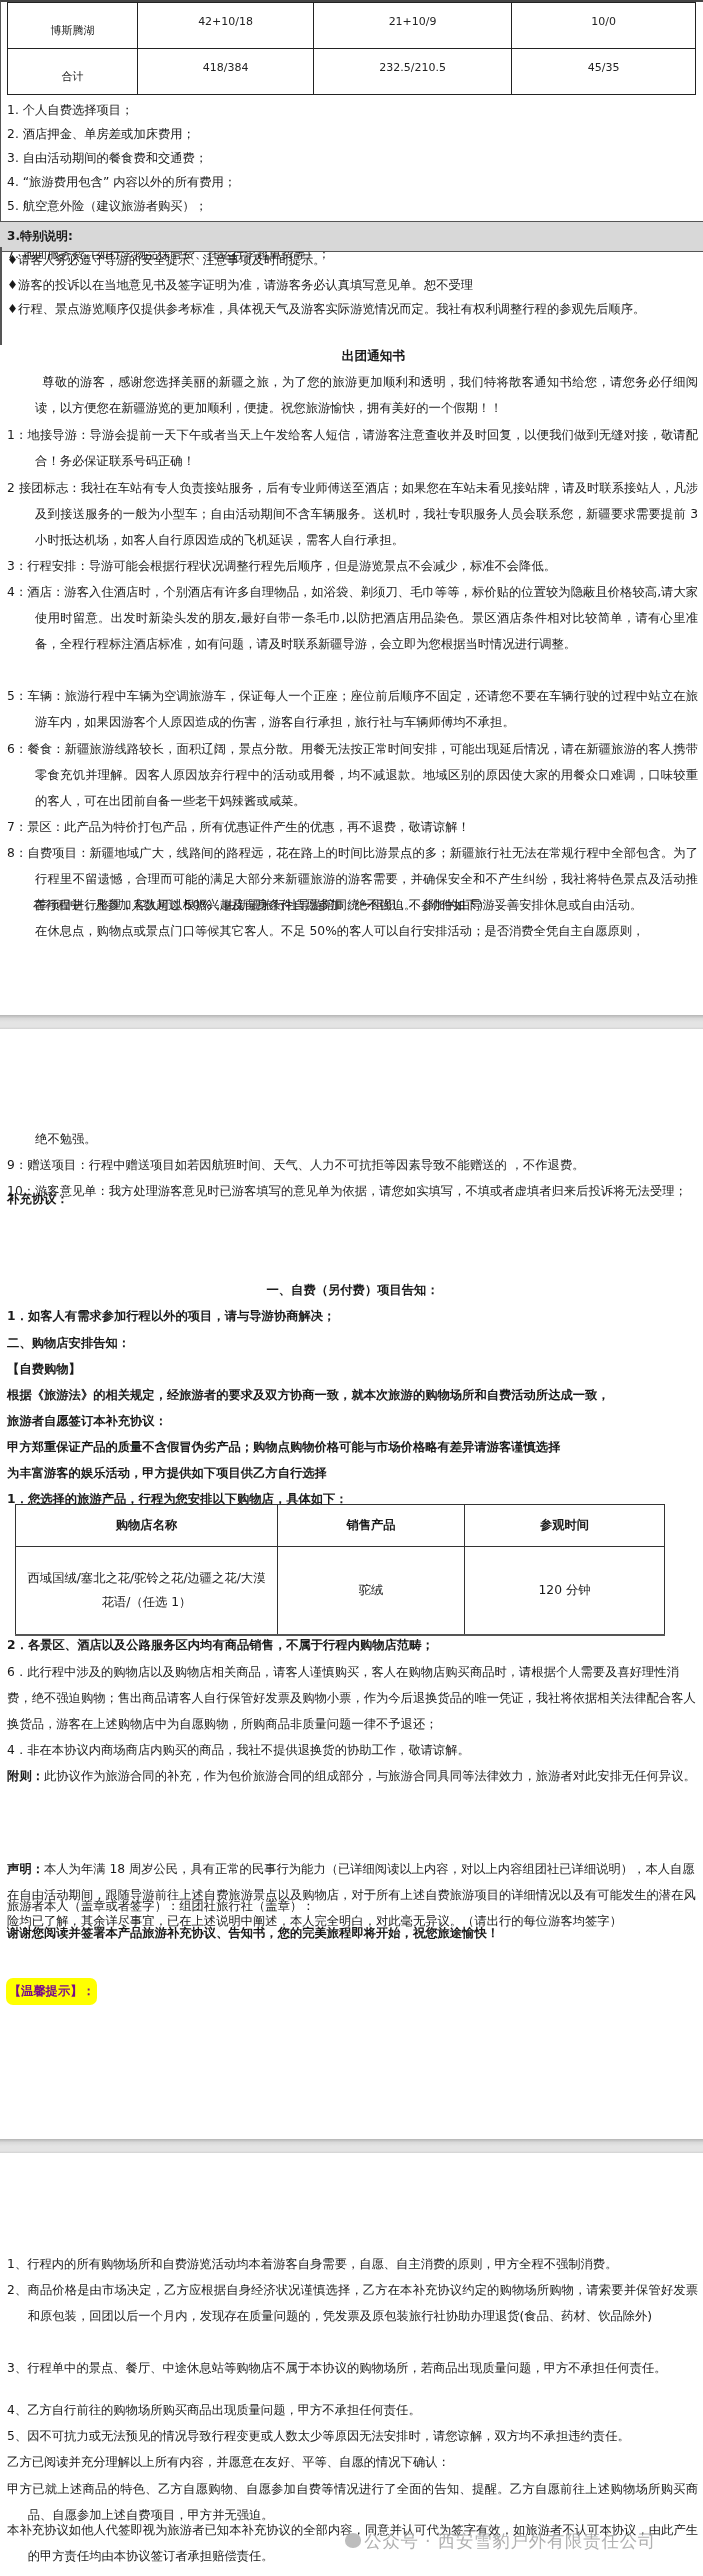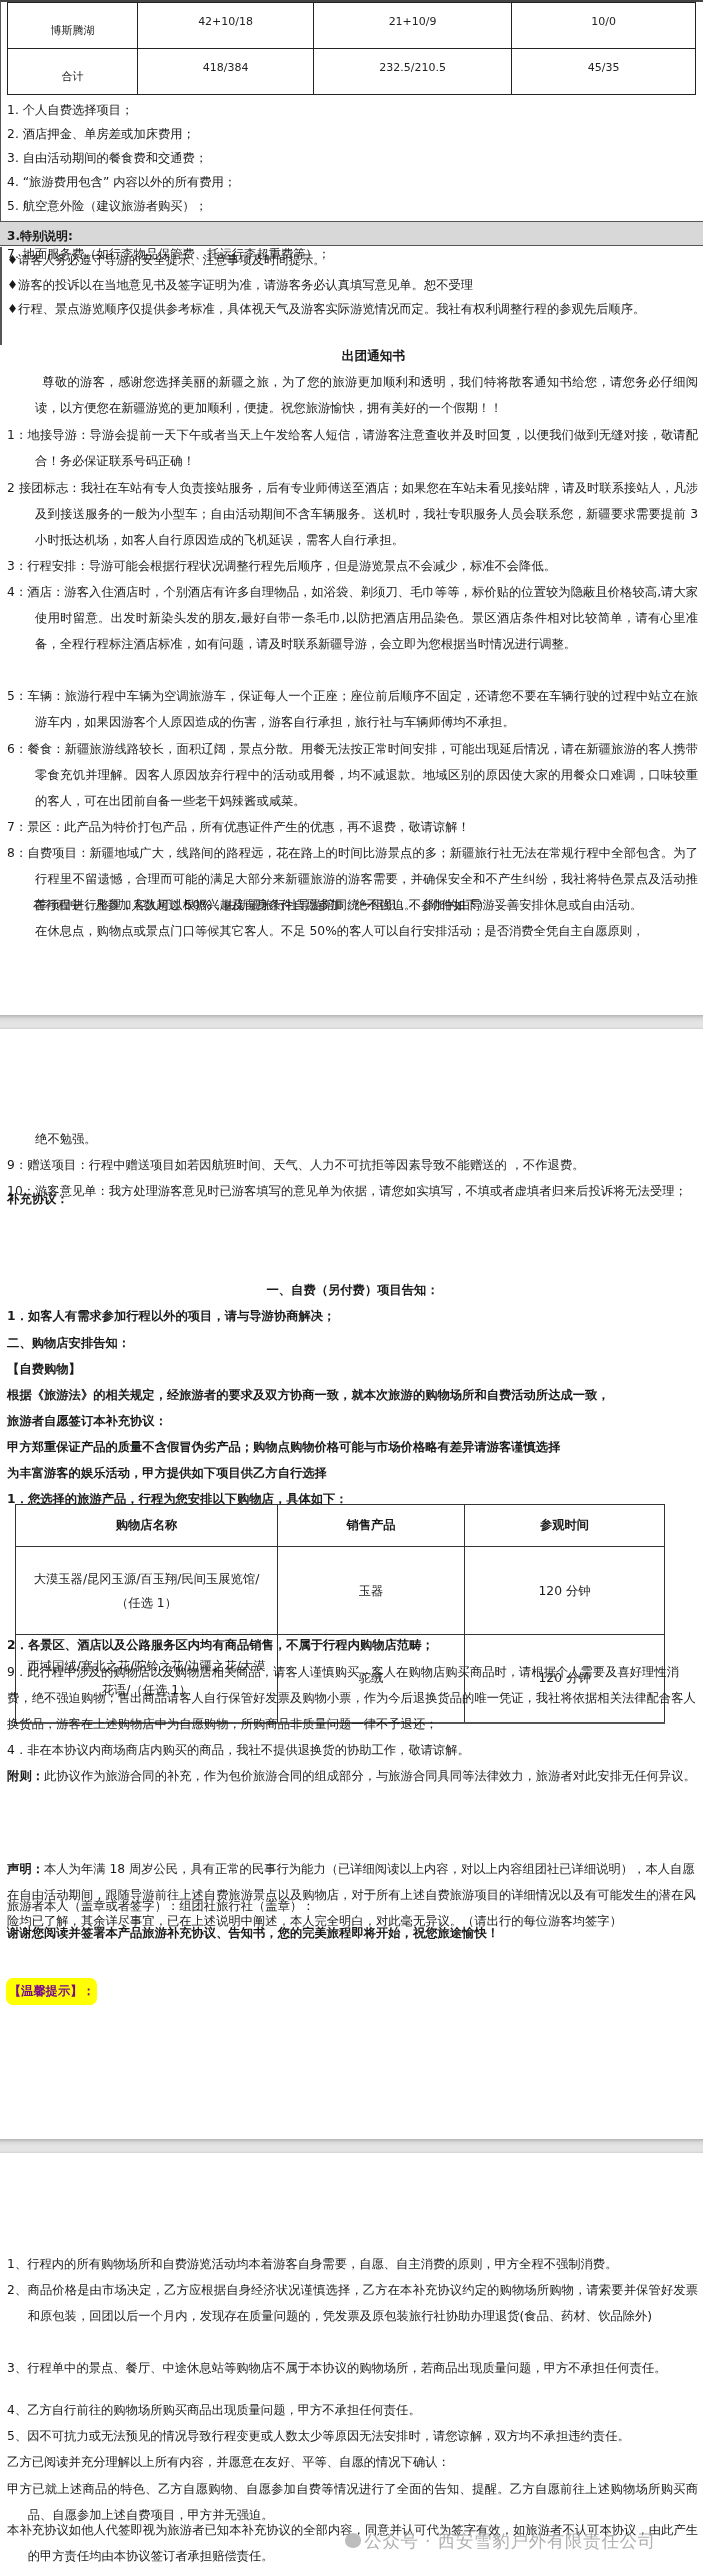--- a/index.html
+++ b/index.html
@@ -28,21 +28,21 @@
     }
     table.fee-table td.name { width: 130px; font-size: 11px; padding-top: 11px; }
     table.fee-table td.c1 { width: 176px; padding-bottom: 8px; }
     table.fee-table td.c2 { width: 198px; padding-bottom: 8px; }
     table.fee-table td.c3 { padding-bottom: 8px; }
 
     .excl-list { position: absolute; left: 7.1px; top: 98px; line-height: 24px; font-size: 12.3px; }
     .excl-list div { white-space: nowrap; }
 
     #special-header {
-      position: absolute; left: 0; top: 221px; width: 703px; height: 25px;
+      position: absolute; left: 0; top: 221px; width: 703px; height: 31px;
       background: #d8d8d8; border-top: 0.8px solid #555; border-bottom: 0.8px solid #555;
       font-weight: bold; font-size: 12px; padding: 5.5px 0 0 7.1px;
     }
     .special-list { position: absolute; left: 7.1px; top: 248px; width: 692px; font-size: 12.3px; line-height: 24.5px; }
     .special-list .wrap { padding-left: 11px; text-indent: -11px; }
     #special-left-border { position: absolute; left: 0; top: 247px; width: 1.6px; height: 98px; background: #555; }
 
     
     .notice-title { position: absolute; left: 0; width: 703px; top: 348px; text-align: center; font-weight: bold; font-size: 12.7px; margin-left: 22px; }
     .para {
@@ -159,35 +159,30 @@
 
 <div class="plain bold" style="top:1486px;">1．您选择的旅游产品，行程为您安排以下购物店，具体如下：</div>
 
 <table class="shop-table">
   <tbody>
       <tr>
     <th class="col-a">购物店名称</th>
     <th class="col-b">销售产品</th>
     <th>参观时间</th>
   </tr>
-  <tr>
-    <td>大漠玉器/昆冈玉源/百玉翔/民间玉展览馆/（任选 1）</td>
-    <td>玉器</td>
-    <td>120 分钟</td>
-  </tr>
   <tr class="last">
     <td>西域国绒/塞北之花/驼铃之花/边疆之花/大漠花语/（任选 1）</td>
     <td>驼绒</td>
     <td>120 分钟</td>
   </tr>
 </tbody>
   </table>
 
 <div class="plain bold" style="top:1632px;">2．各景区、酒店以及公路服务区内均有商品销售，不属于行程内购物店范畴；</div>
-<div class="plain" style="top:1659px;">9．此行程中涉及的购物店以及购物店相关商品，请客人谨慎购买，客人在购物店购买商品时，请根据个人需要及喜好理性消费，绝不强迫购物；售出商品请客人自行保管好发票及购物小票，作为今后退换货品的唯一凭证，我社将依据相关法律配合客人换货品，游客在上述购物店中为自愿购物，所购商品非质量问题一律不予退还；</div>
+<div class="plain" style="top:1659px;">6．此行程中涉及的购物店以及购物店相关商品，请客人谨慎购买，客人在购物店购买商品时，请根据个人需要及喜好理性消费，绝不强迫购物；售出商品请客人自行保管好发票及购物小票，作为今后退换货品的唯一凭证，我社将依据相关法律配合客人换货品，游客在上述购物店中为自愿购物，所购商品非质量问题一律不予退还；</div>
 <div class="plain" style="top:1737px;">4．非在本协议内商场商店内购买的商品，我社不提供退换货的协助工作，敬请谅解。</div>
 <div class="plain" style="top:1763px;"><span class="bold">附则：</span><span>此协议作为旅游合同的补充，作为包价旅游合同的组成部分，与旅游合同具同等法律效力，旅游者对此安排无任何异议。</span></div>
 <div class="plain" style="top:1856px;"><span class="bold">声明：</span><span>本人为年满 18 周岁公民，具有正常的民事行为能力（已详细阅读以上内容，对以上内容组团社已详细说明），本人自愿在自由活动期间，跟随导游前往上述自费旅游景点以及购物店，对于所有上述自费旅游项目的详细情况以及有可能发生的潜在风险均已了解，其余详尽事宜，已在上述说明中阐述，本人完全明白，对此毫无异议。（请出行的每位游客均签字）</span></div>
 <div class="plain" style="top:1893px;">旅游者本人（盖章或者签字）：组团社旅行社（盖章）：</div>
 <div class="plain bold" style="top:1920px;">谢谢您阅读并签署本产品旅游补充协议、告知书，您的完美旅程即将开始，祝您旅途愉快！</div>
 
 <div class="tips-badge">【温馨提示】：</div>
 
 <div class="page-break" style="top:2139px;"></div>
 

